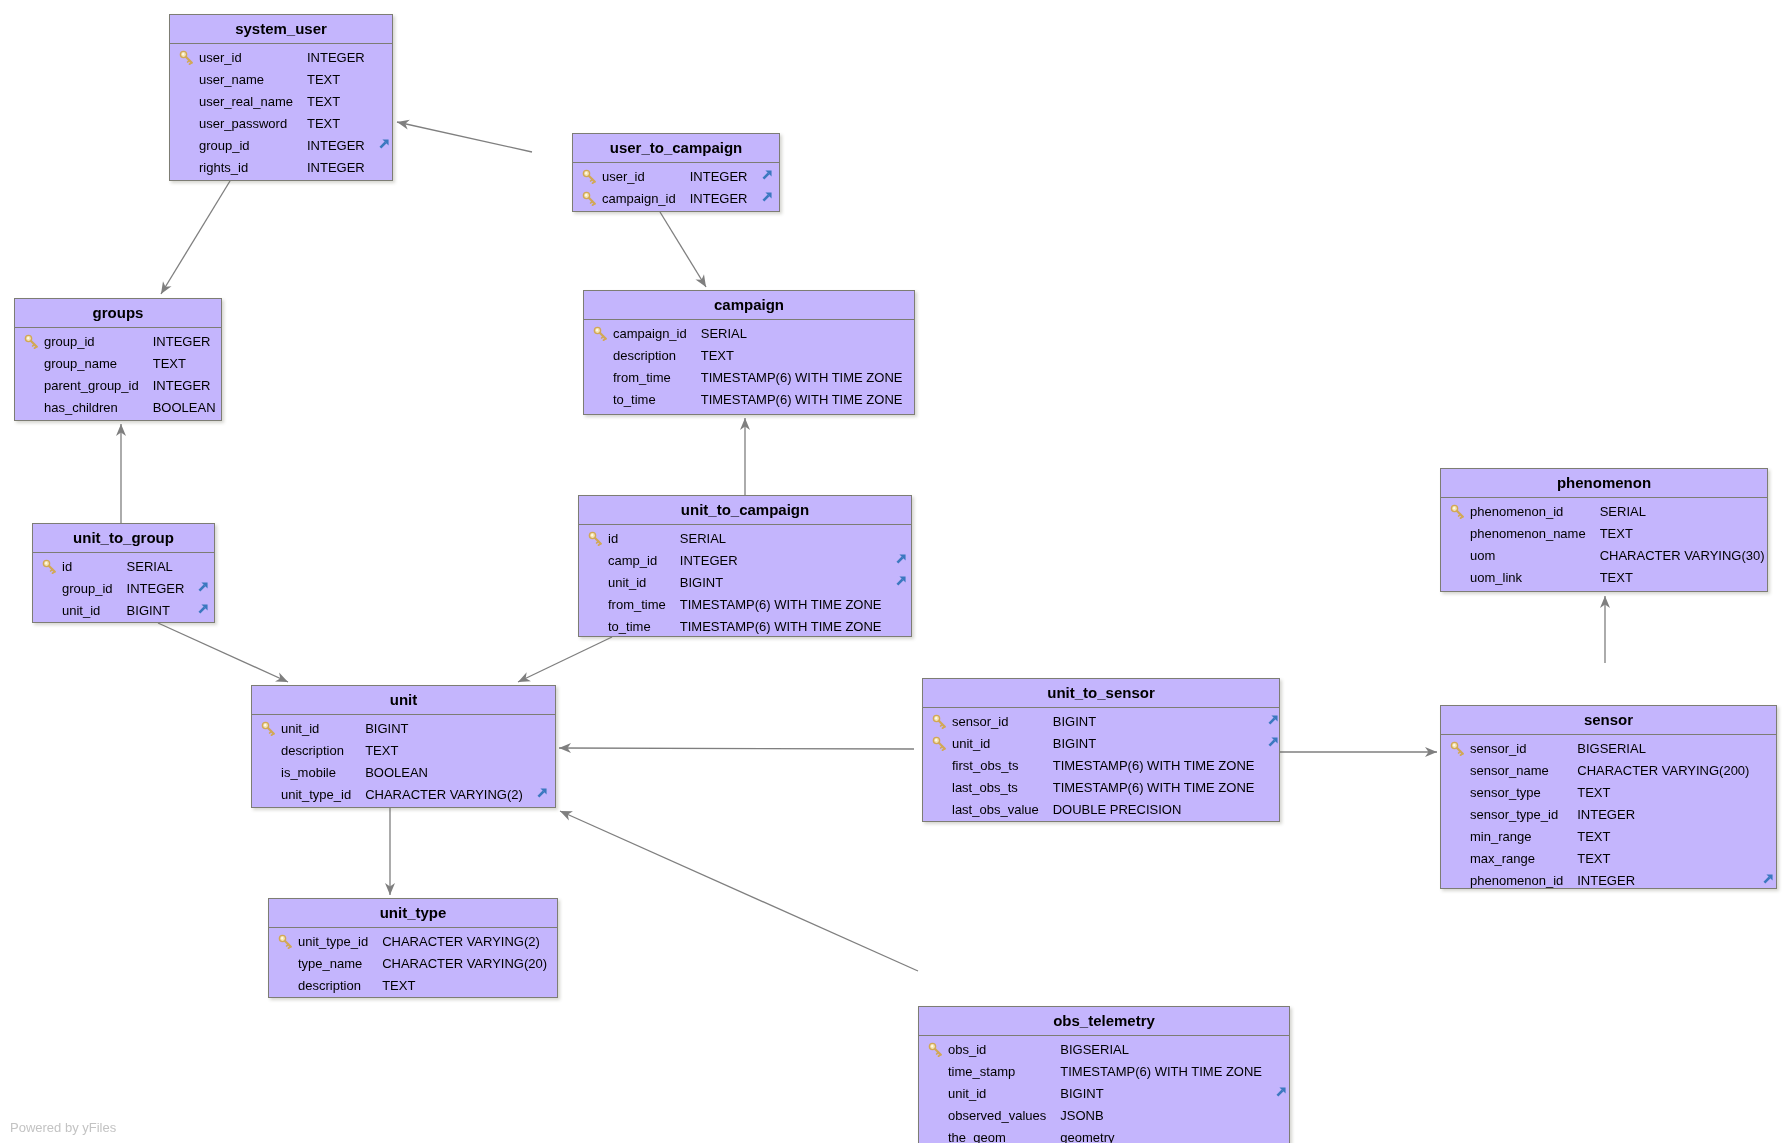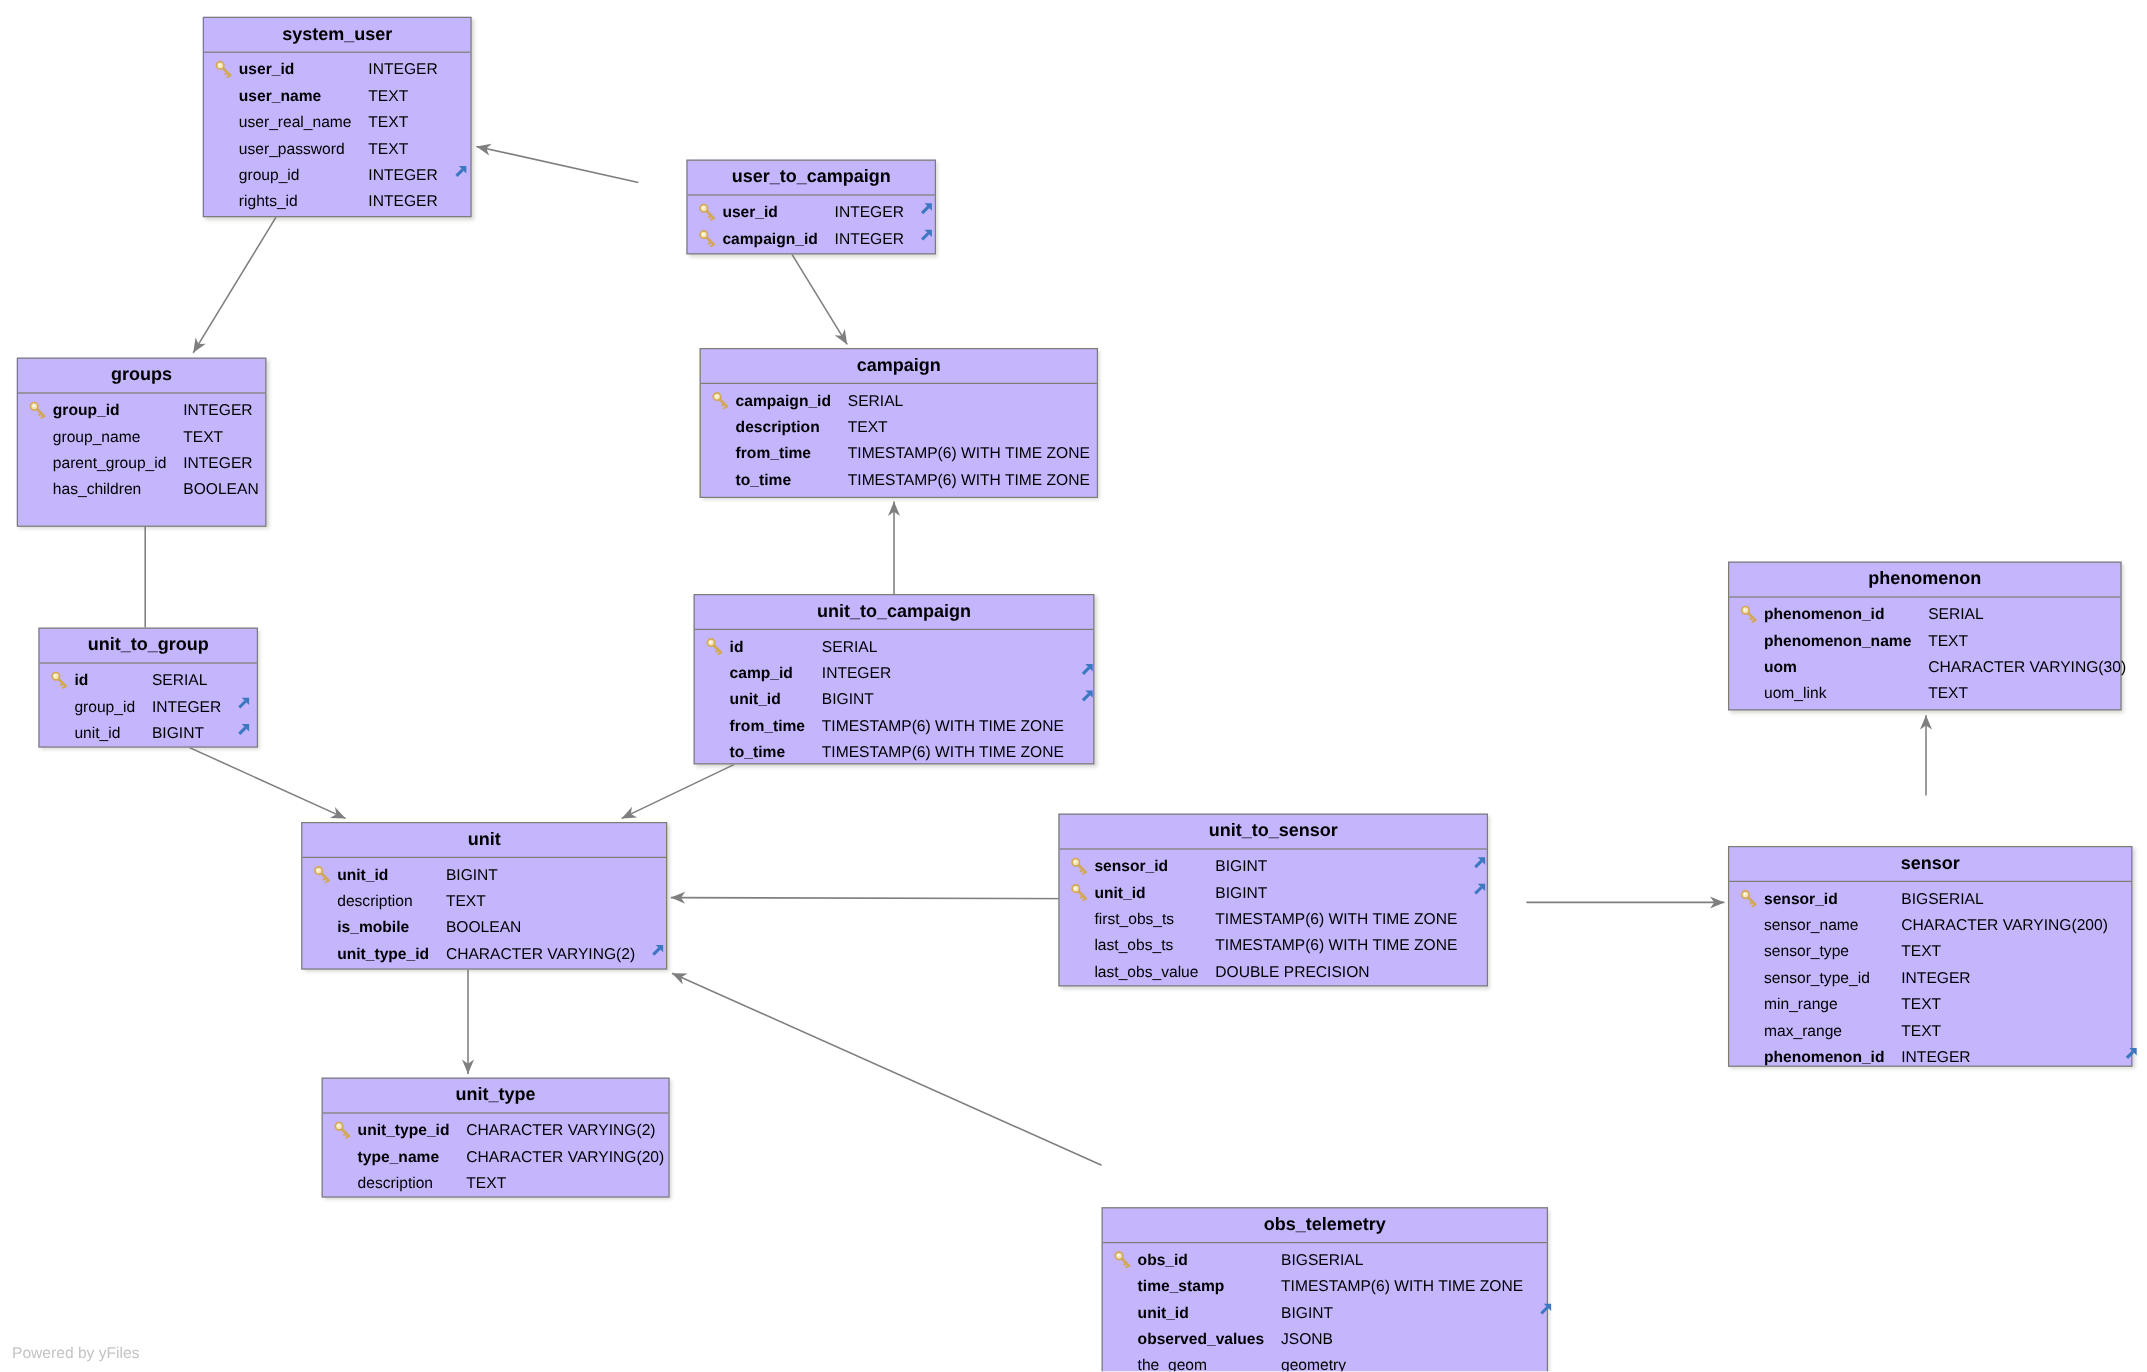--- a/index.html
+++ b/index.html
@@ -25,21 +25,21 @@
     font-weight:bold;font-size:15px;color:#000;
     border-bottom:1px solid #7d7d74;
     white-space:nowrap;overflow:hidden;
   }
   .fields{display:table;width:100%;margin-top:2px;border-collapse:collapse;}
   .frow{display:table-row;}
   .fcell{display:table-cell;vertical-align:middle;height:22px;}
   .icon{width:26px;min-width:26px;text-align:center;padding-left:3px;}
   .icon svg{display:block;margin:0 auto;}
   .fname{font-size:13px;color:#000;padding-right:14px;white-space:nowrap;width:1%;}
-  .fname.bold{font-weight:bold;}
+  .fname.bold{font-weight:normal;}
   .ftype{font-size:13px;color:#000;white-space:nowrap;padding-right:4px;}
   .fkc{width:22px;min-width:22px;text-align:right;padding-right:8px;}
   .watermark{
     position:absolute;left:10px;bottom:8px;
     color:#c3c3c3;font-size:13px;z-index:3;
   }
 </style>
 </head>
 <body>
 
@@ -145,21 +145,21 @@
             </div>
             <div class="fcell fname bold">campaign_id</div>
             <div class="fcell ftype">INTEGER</div>
             <div class="fcell fkc"><svg width="13" height="13" viewBox="0 0 14 14">
                 <path d="M2.6 11.4 L8.2 5.8" stroke="#3B78BF" stroke-width="2.8" fill="none"></path>
                 <path d="M4.8 2.6 L11.4 2.6 L11.4 9.2 Z" fill="#3B78BF"></path>
               </svg></div>
           </div>
         </div>
       </div>
-      <div class="tnode" style="left: 14px; top: 298px; width: 208px; height: 141px;">
+      <div class="tnode" style="left: 14px; top: 298px; width: 208px; height: 123px;">
         <div class="ttitle">groups</div>
         <div class="fields">
           <div class="frow">
             <div class="fcell icon">
               <svg width="15" height="15" viewBox="0 0 16 16">
                 <path d="M7 7 L13.6 13.6" stroke="#D2A855" stroke-width="2.4" stroke-linecap="round" fill="none"></path>
                 <path d="M13.4 13.4 L11.2 15.2 M11 11 L9.2 12.8" stroke="#D2A855" stroke-width="1.8" stroke-linecap="round" fill="none"></path>
                 <circle cx="4.8" cy="4.8" r="3.3" fill="#F4E4B4" stroke="#D2A855" stroke-width="1.5"></circle>
                 <circle cx="4.4" cy="4.4" r="1.1" fill="#FDF9EA"></circle>
               </svg>
@@ -376,21 +376,21 @@
             <div class="fcell icon"></div>
             <div class="fcell fname bold">unit_type_id</div>
             <div class="fcell ftype">CHARACTER VARYING(2)</div>
             <div class="fcell fkc"><svg width="13" height="13" viewBox="0 0 14 14">
                 <path d="M2.6 11.4 L8.2 5.8" stroke="#3B78BF" stroke-width="2.8" fill="none"></path>
                 <path d="M4.8 2.6 L11.4 2.6 L11.4 9.2 Z" fill="#3B78BF"></path>
               </svg></div>
           </div>
         </div>
       </div>
-      <div class="tnode" style="left: 882px; top: 678px; width: 358px; height: 144px;">
+      <div class="tnode" style="left: 922px; top: 678px; width: 358px; height: 144px;">
         <div class="ttitle">unit_to_sensor</div>
         <div class="fields">
           <div class="frow">
             <div class="fcell icon">
               <svg width="15" height="15" viewBox="0 0 16 16">
                 <path d="M7 7 L13.6 13.6" stroke="#D2A855" stroke-width="2.4" stroke-linecap="round" fill="none"></path>
                 <path d="M13.4 13.4 L11.2 15.2 M11 11 L9.2 12.8" stroke="#D2A855" stroke-width="1.8" stroke-linecap="round" fill="none"></path>
                 <circle cx="4.8" cy="4.8" r="3.3" fill="#F4E4B4" stroke="#D2A855" stroke-width="1.5"></circle>
                 <circle cx="4.4" cy="4.4" r="1.1" fill="#FDF9EA"></circle>
               </svg>

